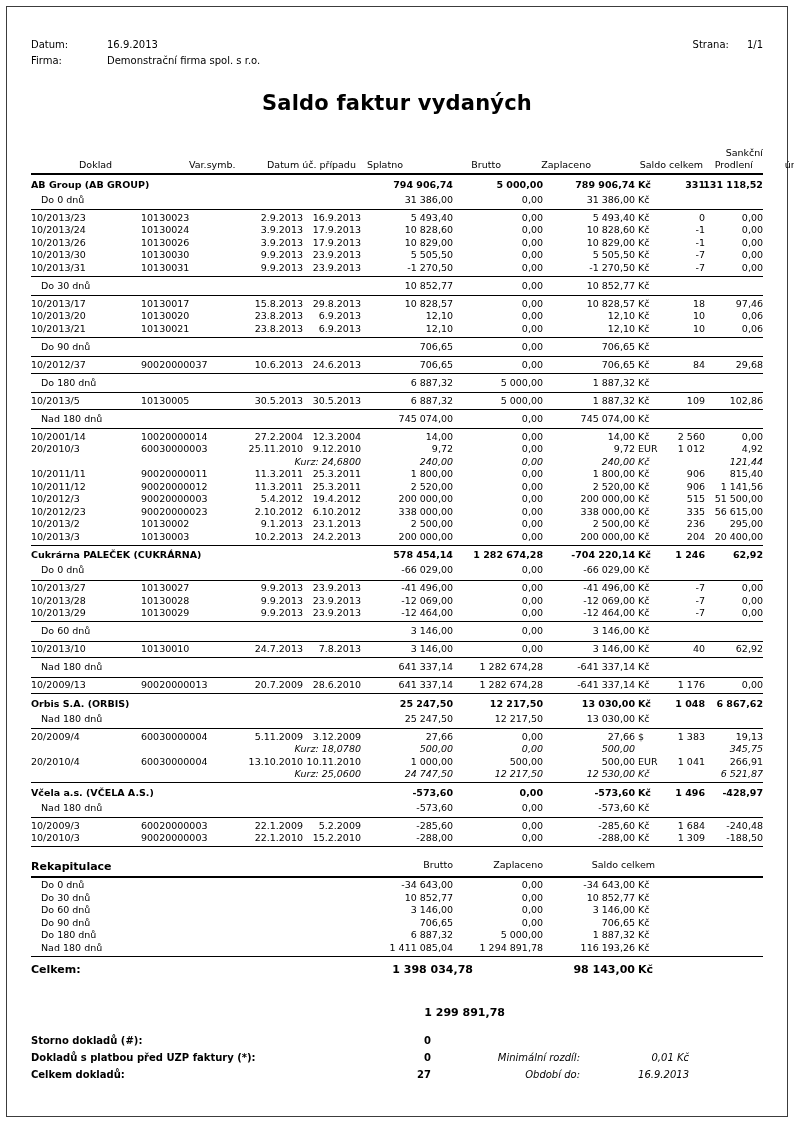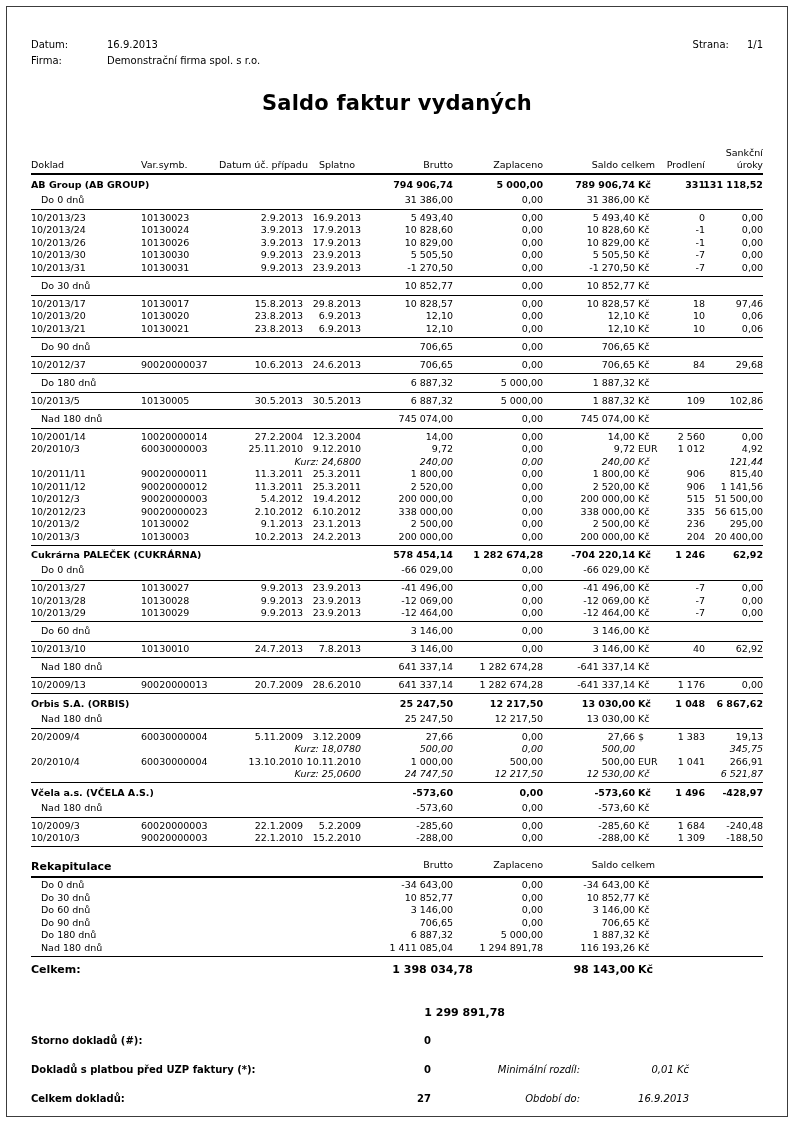--- a/index.html
+++ b/index.html
@@ -9,21 +9,21 @@
 
   .meta-row{display:flex;font-size:10px;line-height:16px;gap:16px;}
   .meta-lbl{width:60px;}
   .meta-val{white-space:nowrap;}
   .strana{margin-left:auto;white-space:nowrap;}
   .strana span{margin-left:18px;}
 
   .title{text-align:center;font-size:21px;font-weight:bold;margin:22px 0 24px 0;letter-spacing:0.2px;}
 
   .trow{display:grid;grid-template-columns:110px 78px 84px 58px 92px 90px 92px 26px 44px 58px;font-size:9.5px;line-height:12.5px;}
-  .thead-row{grid-template-columns:110px 78px 94px 48px 92px 90px 92px 26px 44px 58px;}
+  .thead-row{grid-template-columns:110px 78px 94px 48px 92px 90px 92px 26px 44px 58px;margin-left:48px;}
   .thead-top{font-size:9.5px;line-height:12px;text-align:right;margin-top:32px;}
   .cell{white-space:nowrap;min-width:0;}
   .a-l{text-align:left;}
   .a-r{display:flex;justify-content:flex-end;text-align:right;}
   .mena{padding-left:3px;text-align:left;}
   .indent{padding-left:10px;}
   .bold{font-weight:bold;}
   .ital{font-style:italic;}
   .italic{font-style:italic;}
   .fs11{font-size:11px;line-height:15px;}
@@ -47,21 +47,21 @@
 
   .pr6{padding-right:6px;}
   .pr22{padding-right:22px;}
   .pr38{padding-right:38px;margin-top:28px;}
   .pr55{padding-right:55px;}
   .pr70{padding-right:70px;}
   .pr74{padding-right:74px;}
 
   .rekap-head{margin-top:12px;}
   .celkem-row1{margin-top:5px;}
-  .frow{font-size:10px;line-height:17px;margin-top:12px;}
+  .frow{font-size:10px;line-height:17px;}
   .frow-first{margin-top:12px;}
 </style>
 </head>
 <body>
 
 <div class="page-border"></div>
 
 <div class="content">
 
   <div class="meta-row">

